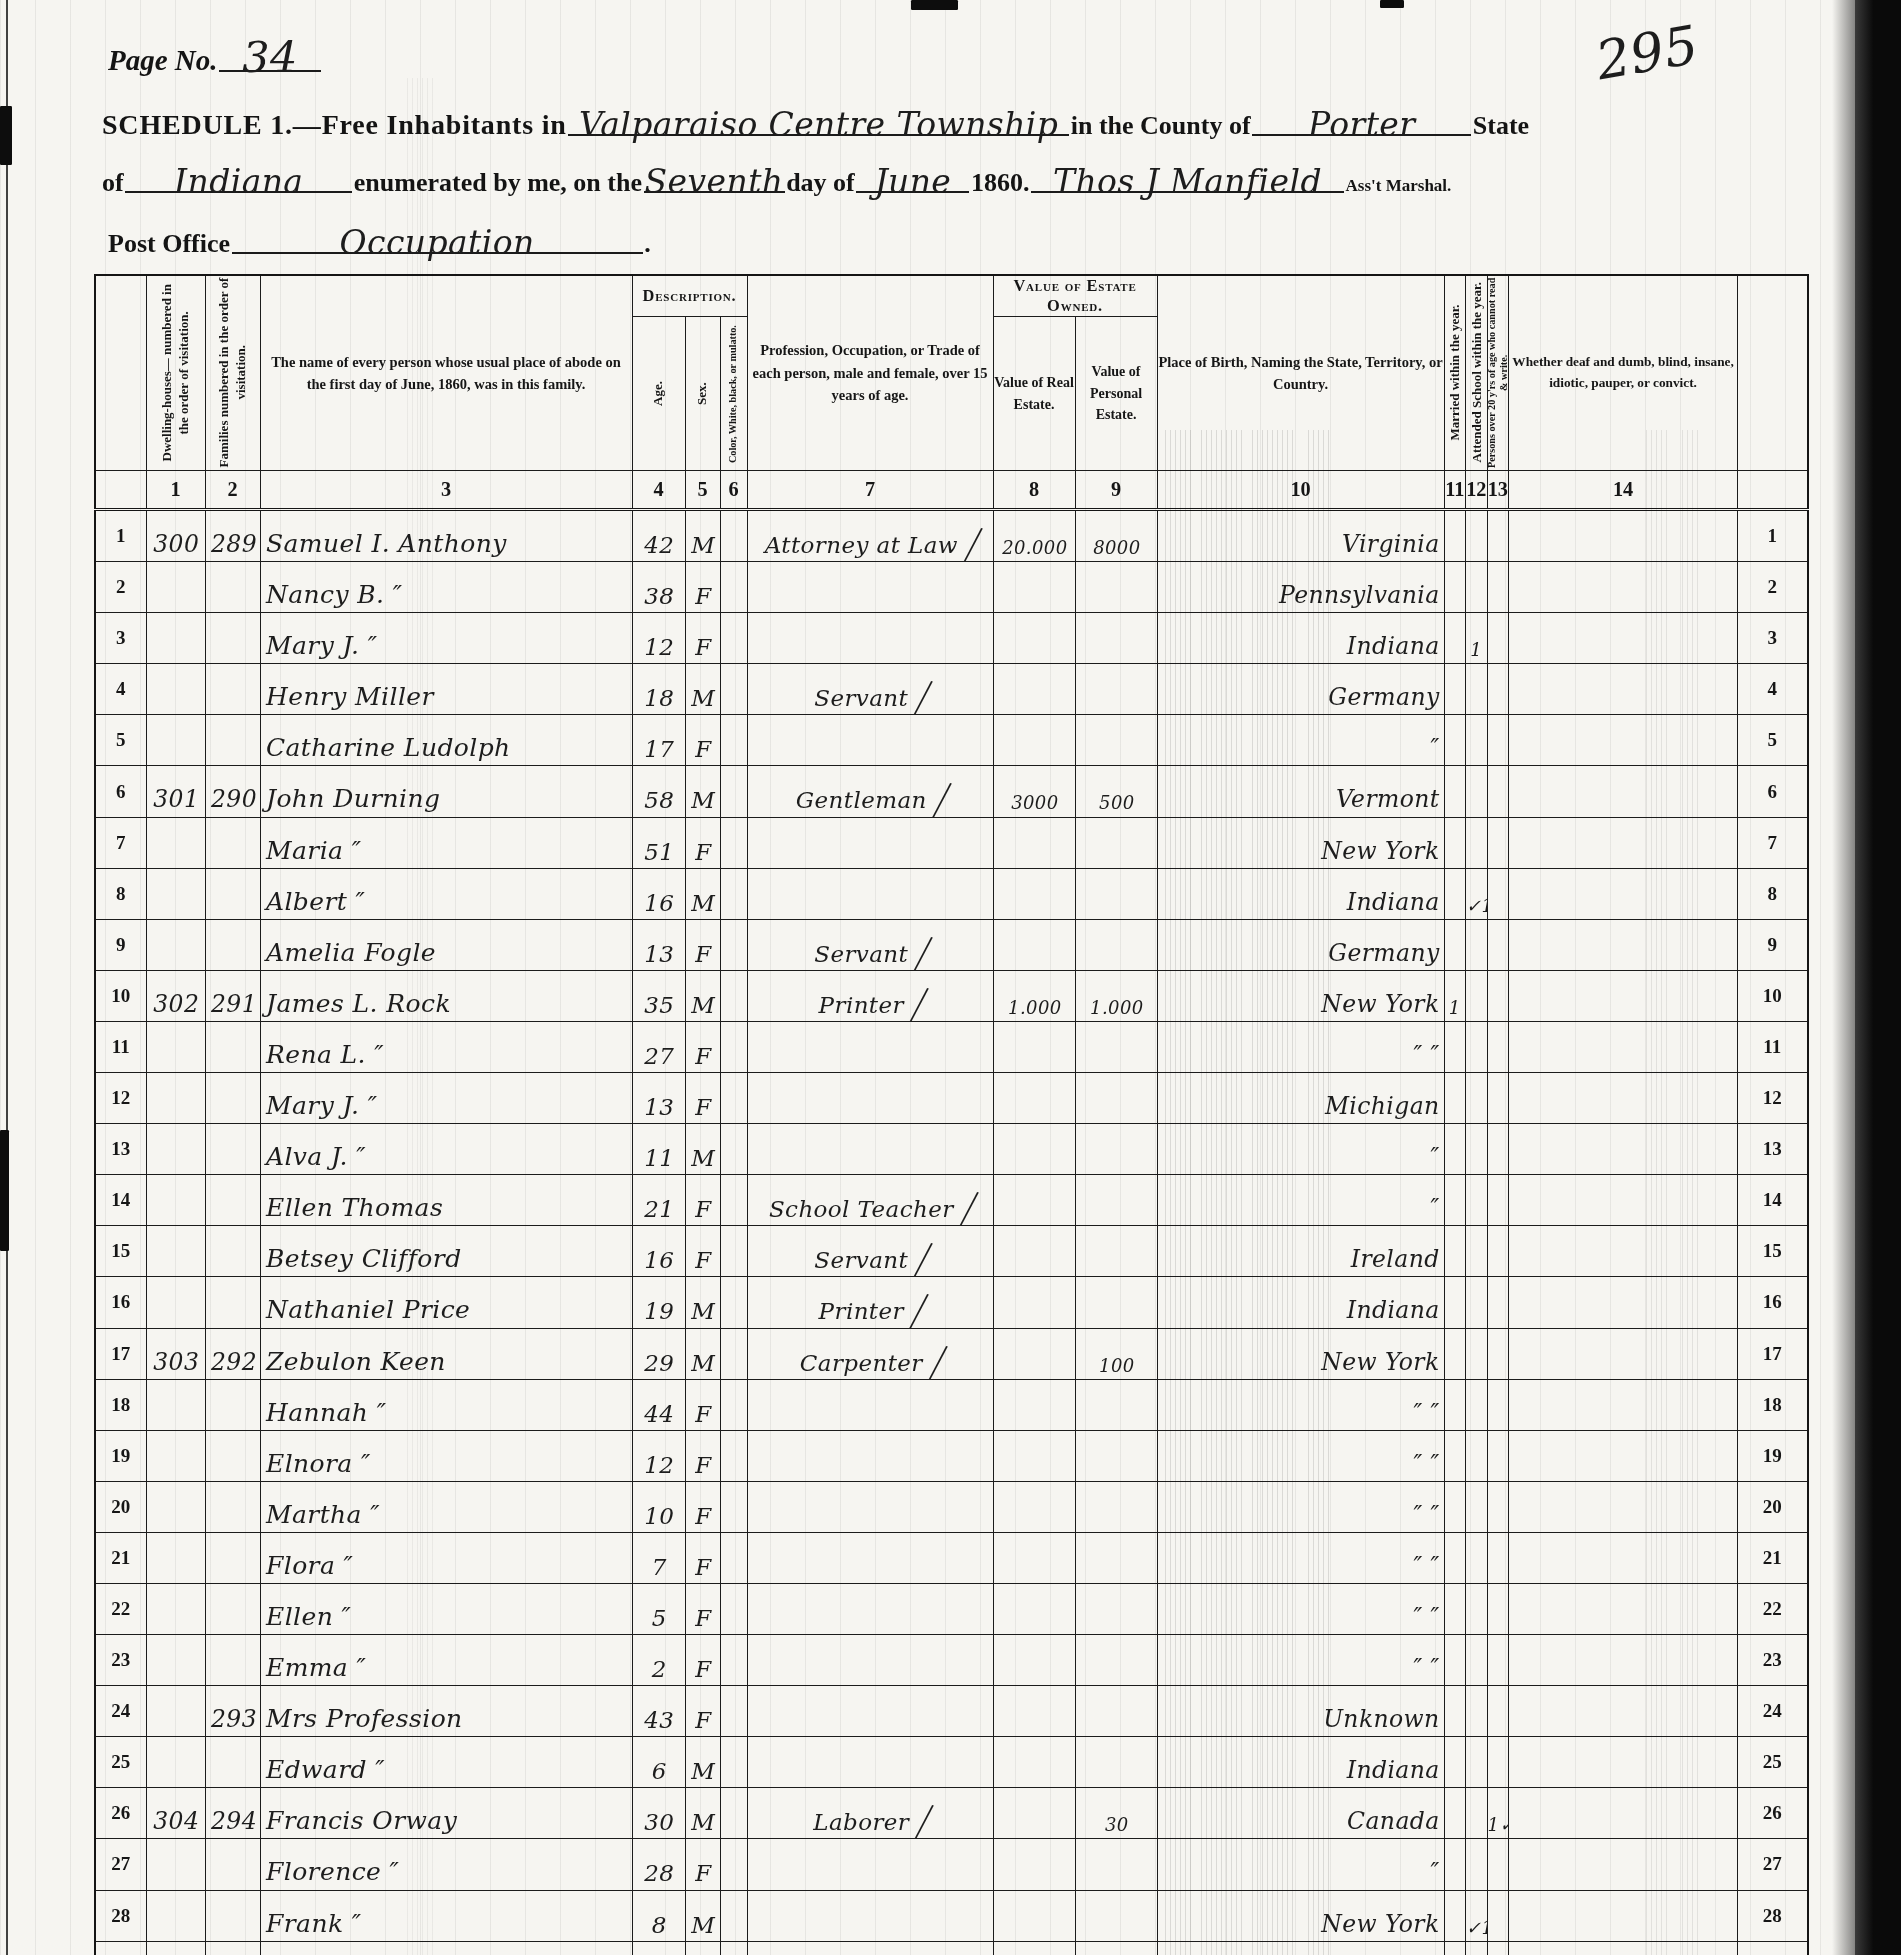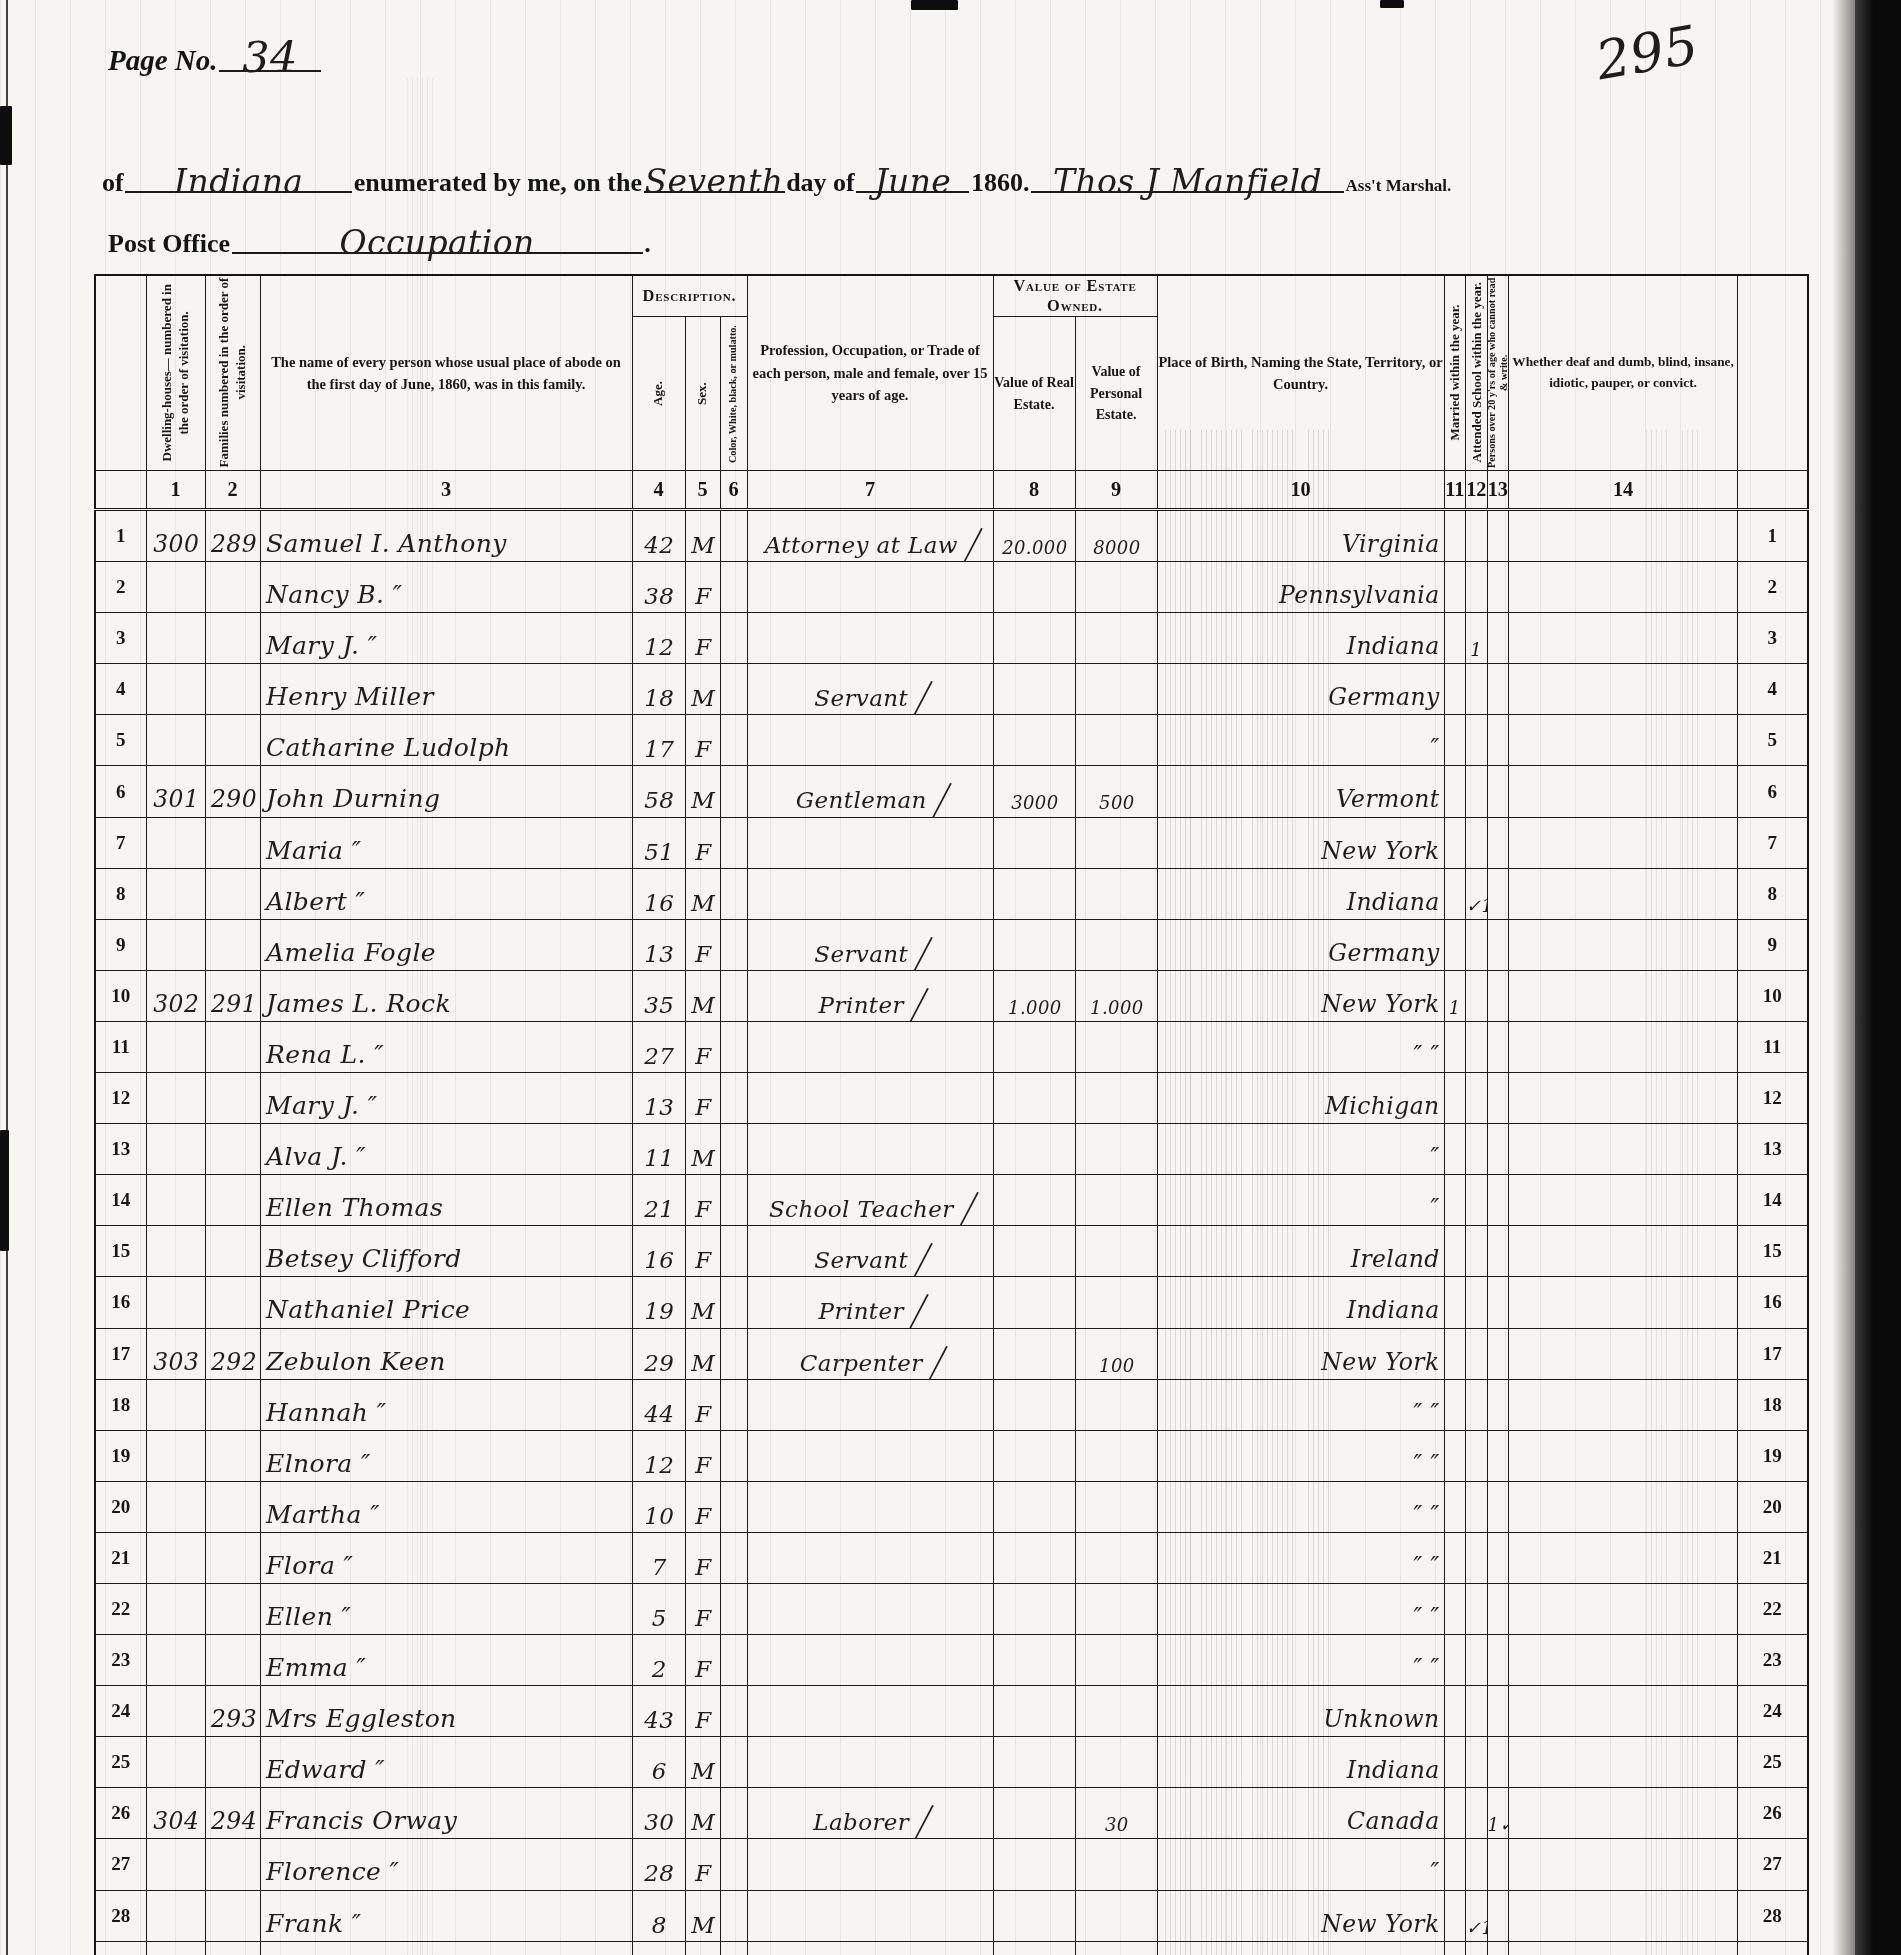--- a/index.html
+++ b/index.html
@@ -90,20 +90,27 @@
 
 <div class="paper">
 
   <div class="title-line" style="left:108px;top:43px;">
     <span class="printed pageno">Page No.</span>
     <span class="blank" style="min-width:102px;"><span class="hw hw-title hw-inline" style="font-size:43px;">34</span></span>
   </div>
 
   <div class="hw corner-note">295</div>
 
+  <div class="title-line" style="left:102px;top:109px;">
+    <span class="printed t-caps">SCHEDULE 1.—Free Inhabitants in</span>
+    <span class="blank" style="min-width:501px;"><span class="hw hw-title hw-inline">Valparaiso Centre Township</span></span>
+    <span class="printed t-big">in the County of</span>
+    <span class="blank" style="min-width:219px;"><span class="hw hw-title hw-inline">Porter</span></span>
+    <span class="printed t-big">State</span>
+  </div>
 
   <div class="title-line" style="left:102px;top:168px;">
     <span class="printed t-big">of</span>
     <span class="blank" style="min-width:227px;"><span class="hw hw-title hw-inline">Indiana</span></span>
     <span class="printed t-big">enumerated by me, on the</span>
     <span class="blank" style="min-width:141px;"><span class="hw hw-title hw-inline">Seventh</span></span>
     <span class="printed t-big">day of</span>
     <span class="blank" style="min-width:113px;"><span class="hw hw-title hw-inline">June</span></span>
     <span class="printed t-big">1860.</span>
     <span class="blank" style="min-width:313px;"><span class="hw hw-title hw-inline">Thos J Manfield</span></span>
@@ -589,21 +596,21 @@
           <td class="hw mk"></td>
           <td class="hw mk"></td>
           <td class="hw mk"></td>
           <td class="hw mk"></td>
           <td class="ln">23</td>
         </tr>
         <tr>
           <td class="ln">24</td>
           <td class="hw num"></td>
           <td class="hw num">293</td>
-          <td class="hw name">Mrs Eggleston</td>
+          <td class="hw name">Mrs Profession</td>
           <td class="hw ctr">43</td>
           <td class="hw ctr">F</td>
           <td class="hw ctr"></td>
           <td class="hw occ"></td>
           <td class="hw val"></td>
           <td class="hw val"></td>
           <td class="hw birth">Unknown</td>
           <td class="hw mk"></td>
           <td class="hw mk"></td>
           <td class="hw mk"></td>

